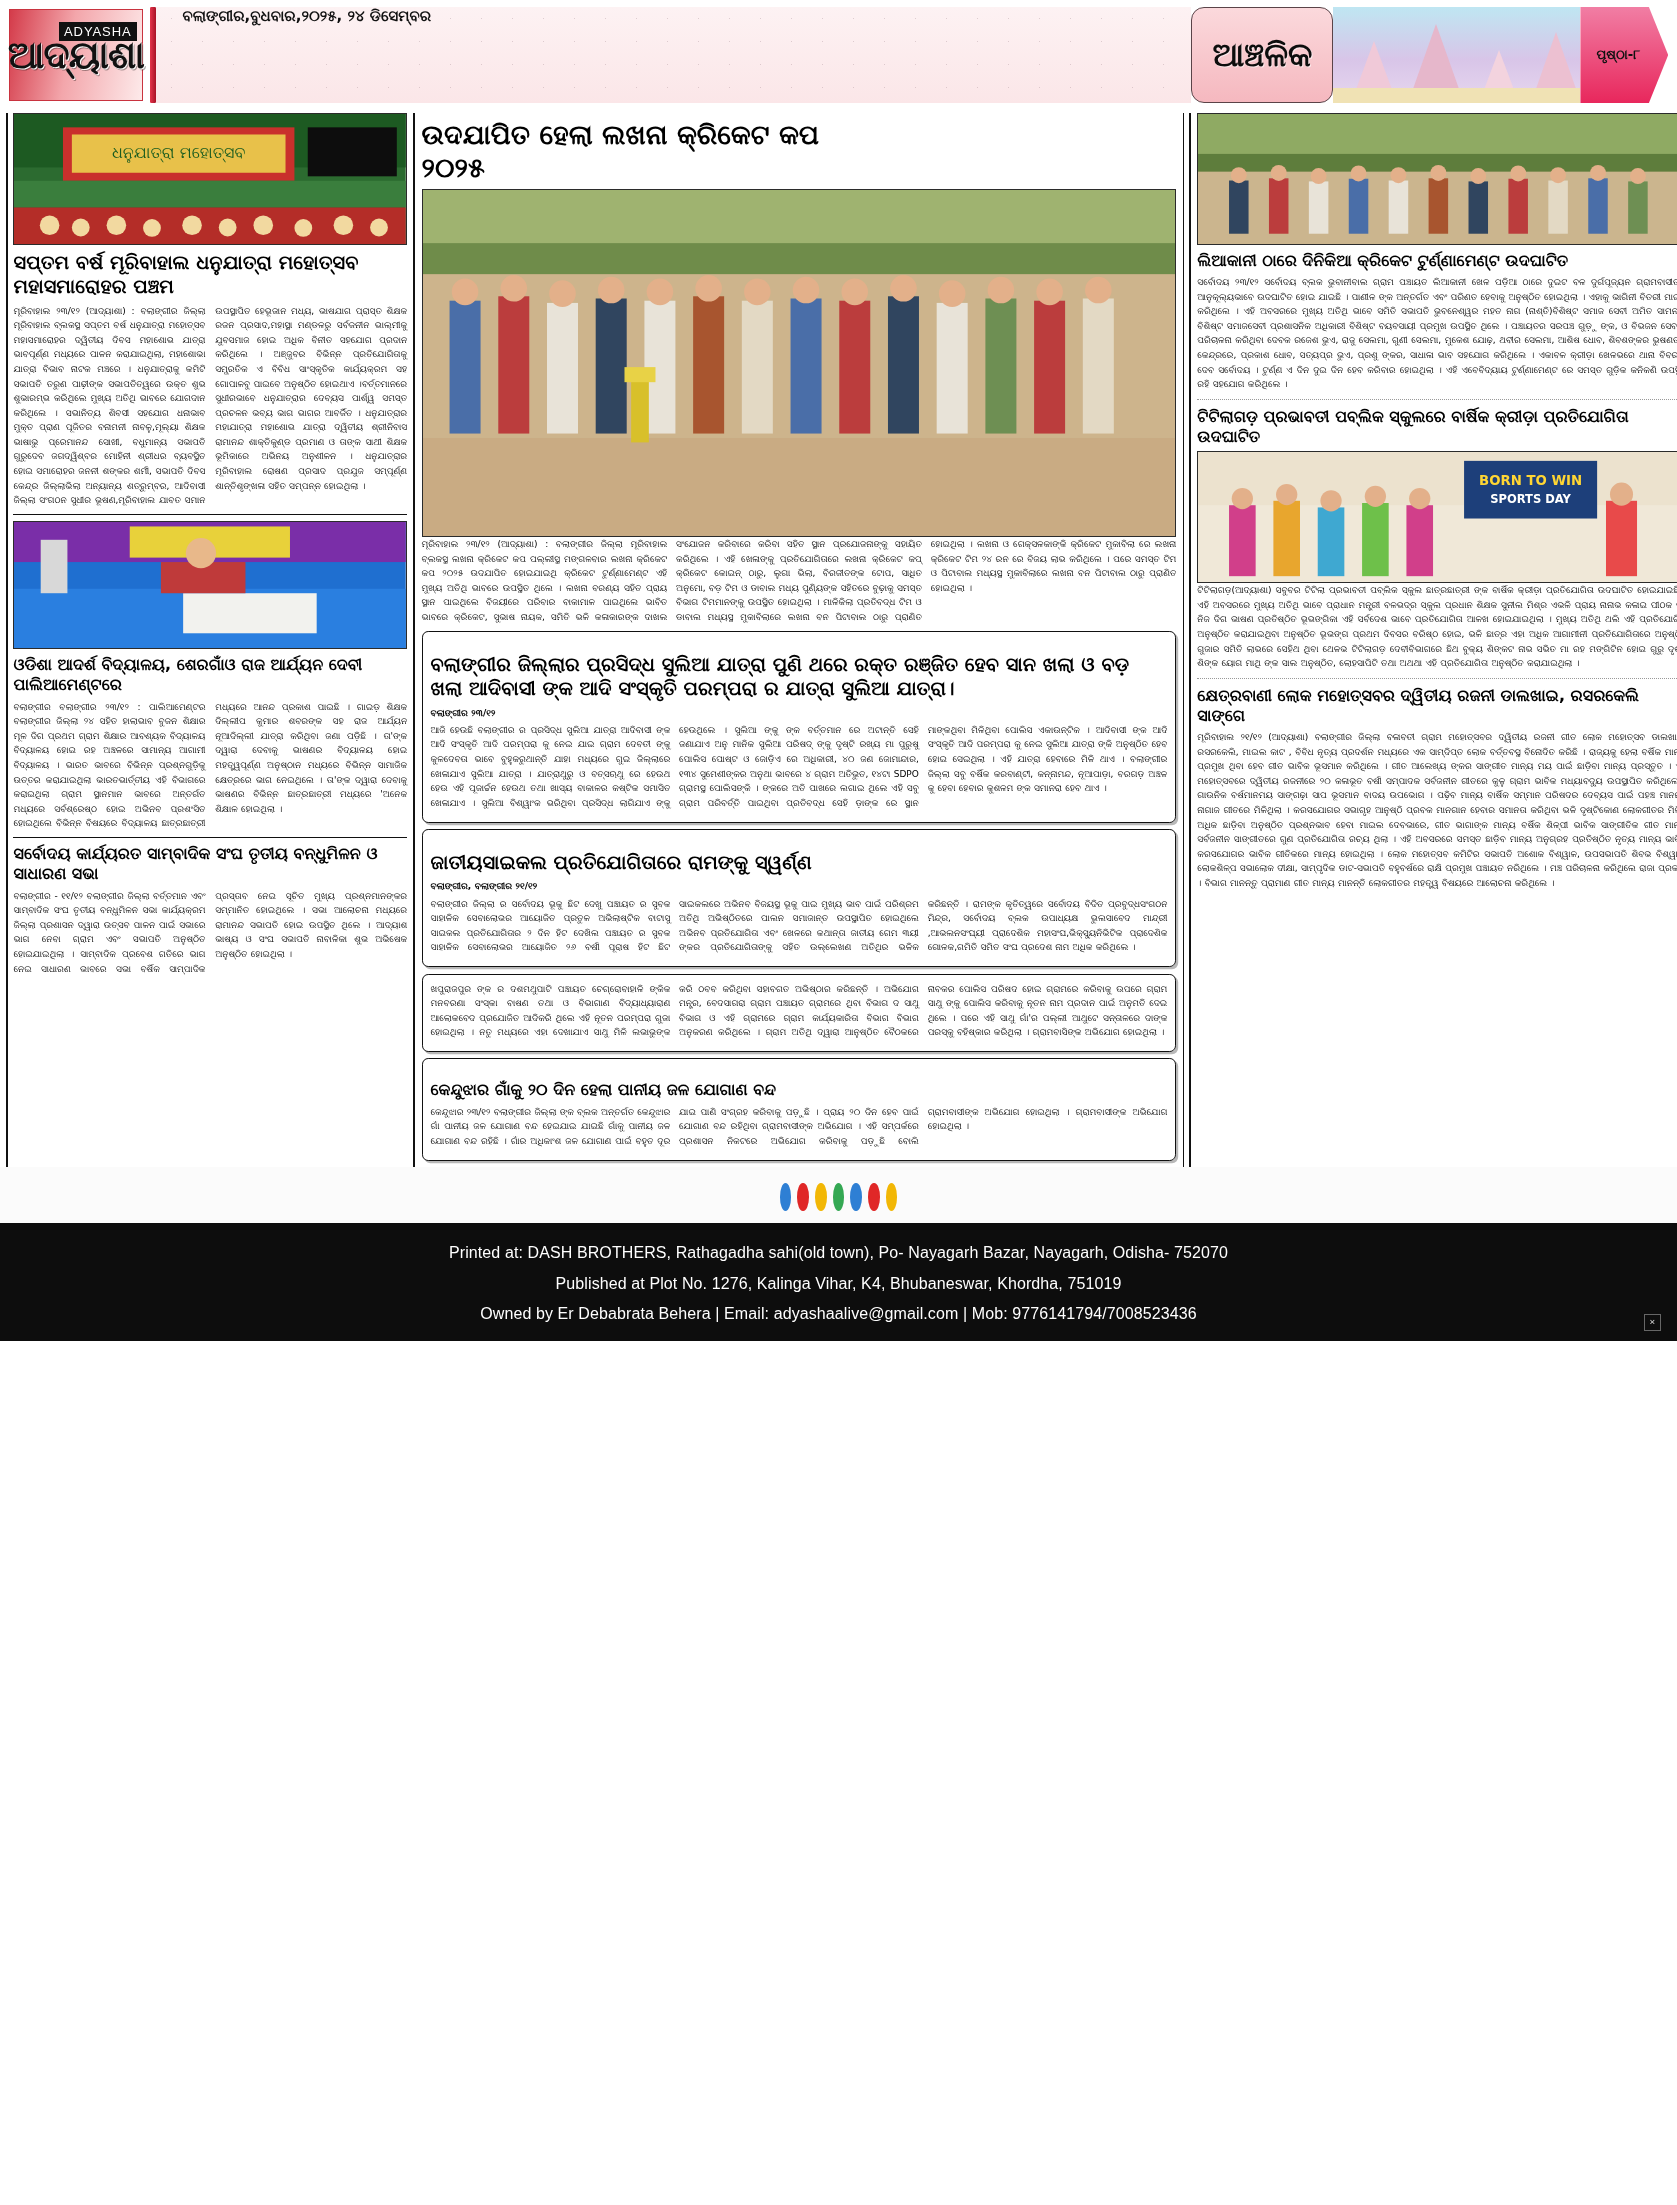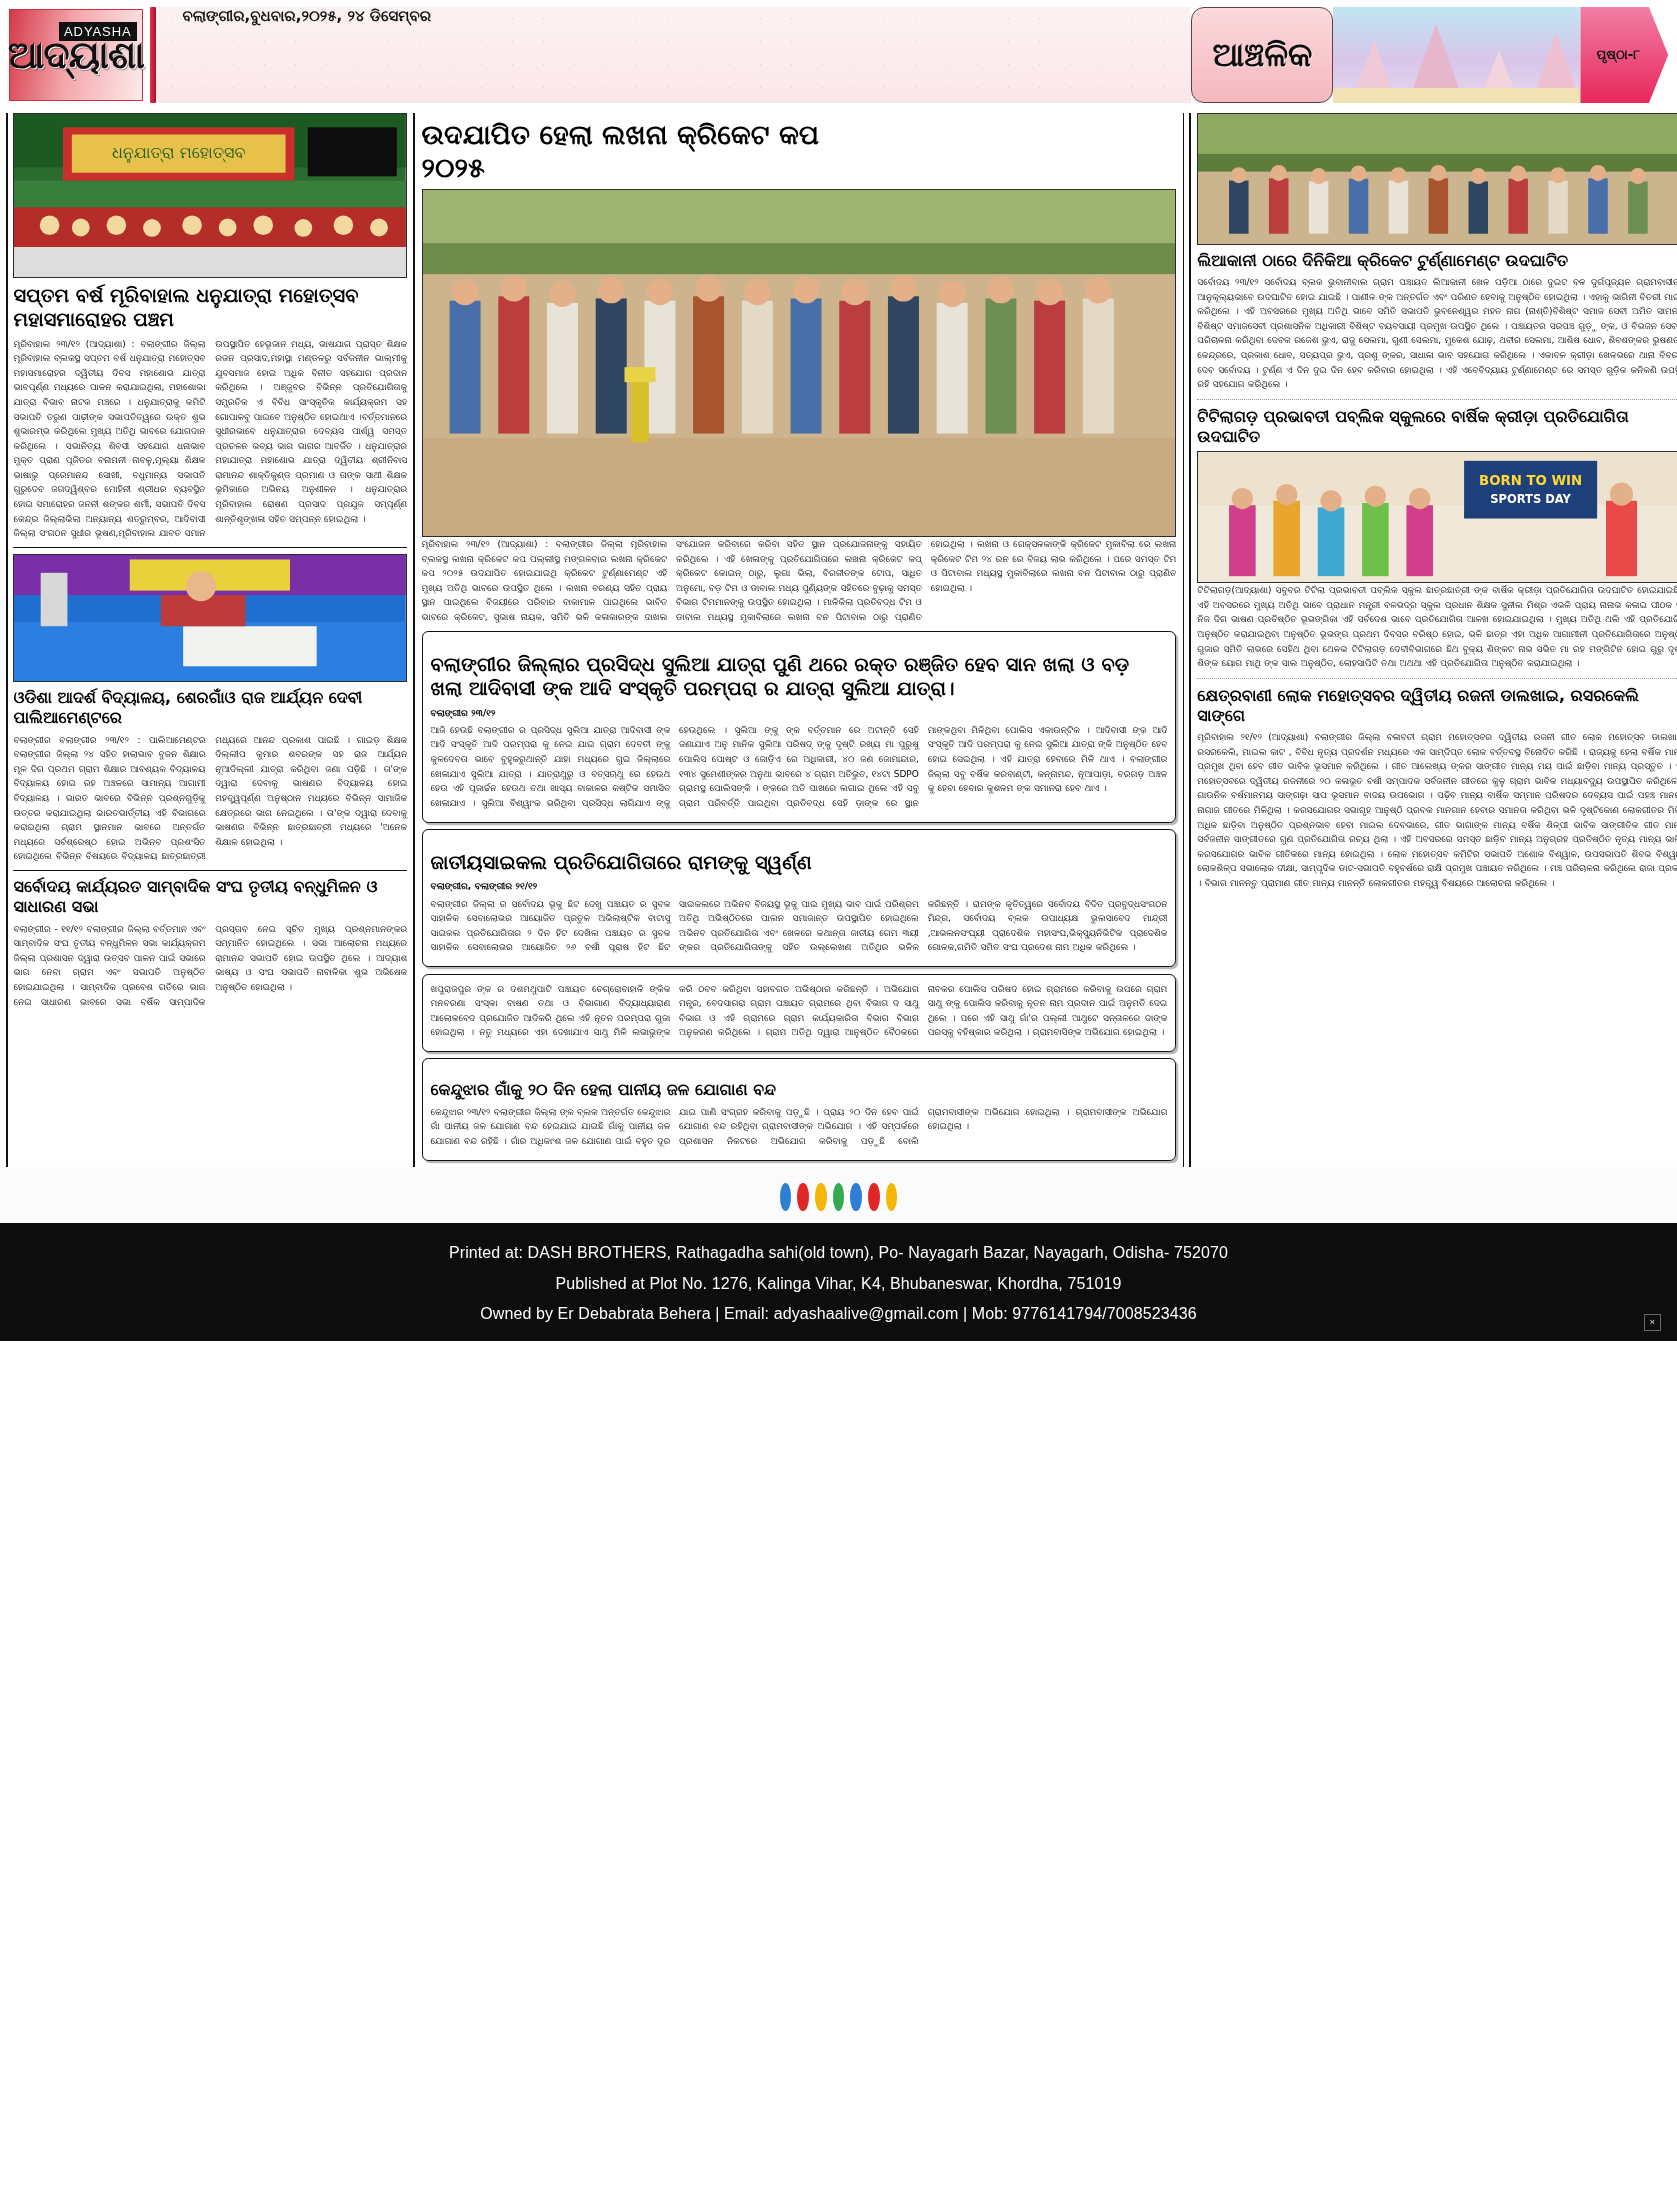--- a/index.html
+++ b/index.html
@@ -243,21 +243,21 @@
     </div>
     <div class="page-tag">
       <span>ପୃଷ୍ଠା-୮</span>
     </div>
   </div>
 
   <div class="body-grid">
 
     <div class="col left">
 
-      <div class="photo" style="height:165px;text-decoration:underline;">
+      <div class="photo" style="height:132px;text-decoration:underline;">
         <svg class="scene" viewBox="0 0 880 300" preserveAspectRatio="none">
           <rect width="880" height="300" fill="#2c6b30"></rect>
           <rect x="0" y="0" width="880" height="120" fill="#1d5a22"></rect>
           <rect x="110" y="30" width="520" height="120" fill="#c9302c"></rect>
           <rect x="130" y="46" width="480" height="86" fill="#e8c14a"></rect>
           <text x="370" y="100" font-family="DejaVu Sans" font-size="36" fill="#1a5c1f" text-anchor="middle">ଧନୁଯାତ୍ରା ମହୋତ୍ସବ</text>
           <rect x="0" y="150" width="880" height="60" fill="#3a7e3d"></rect>
           <rect x="0" y="210" width="880" height="90" fill="#b42d28"></rect>
           <g fill="#f2d9a0">
             <circle cx="80" cy="250" r="22"></circle>

